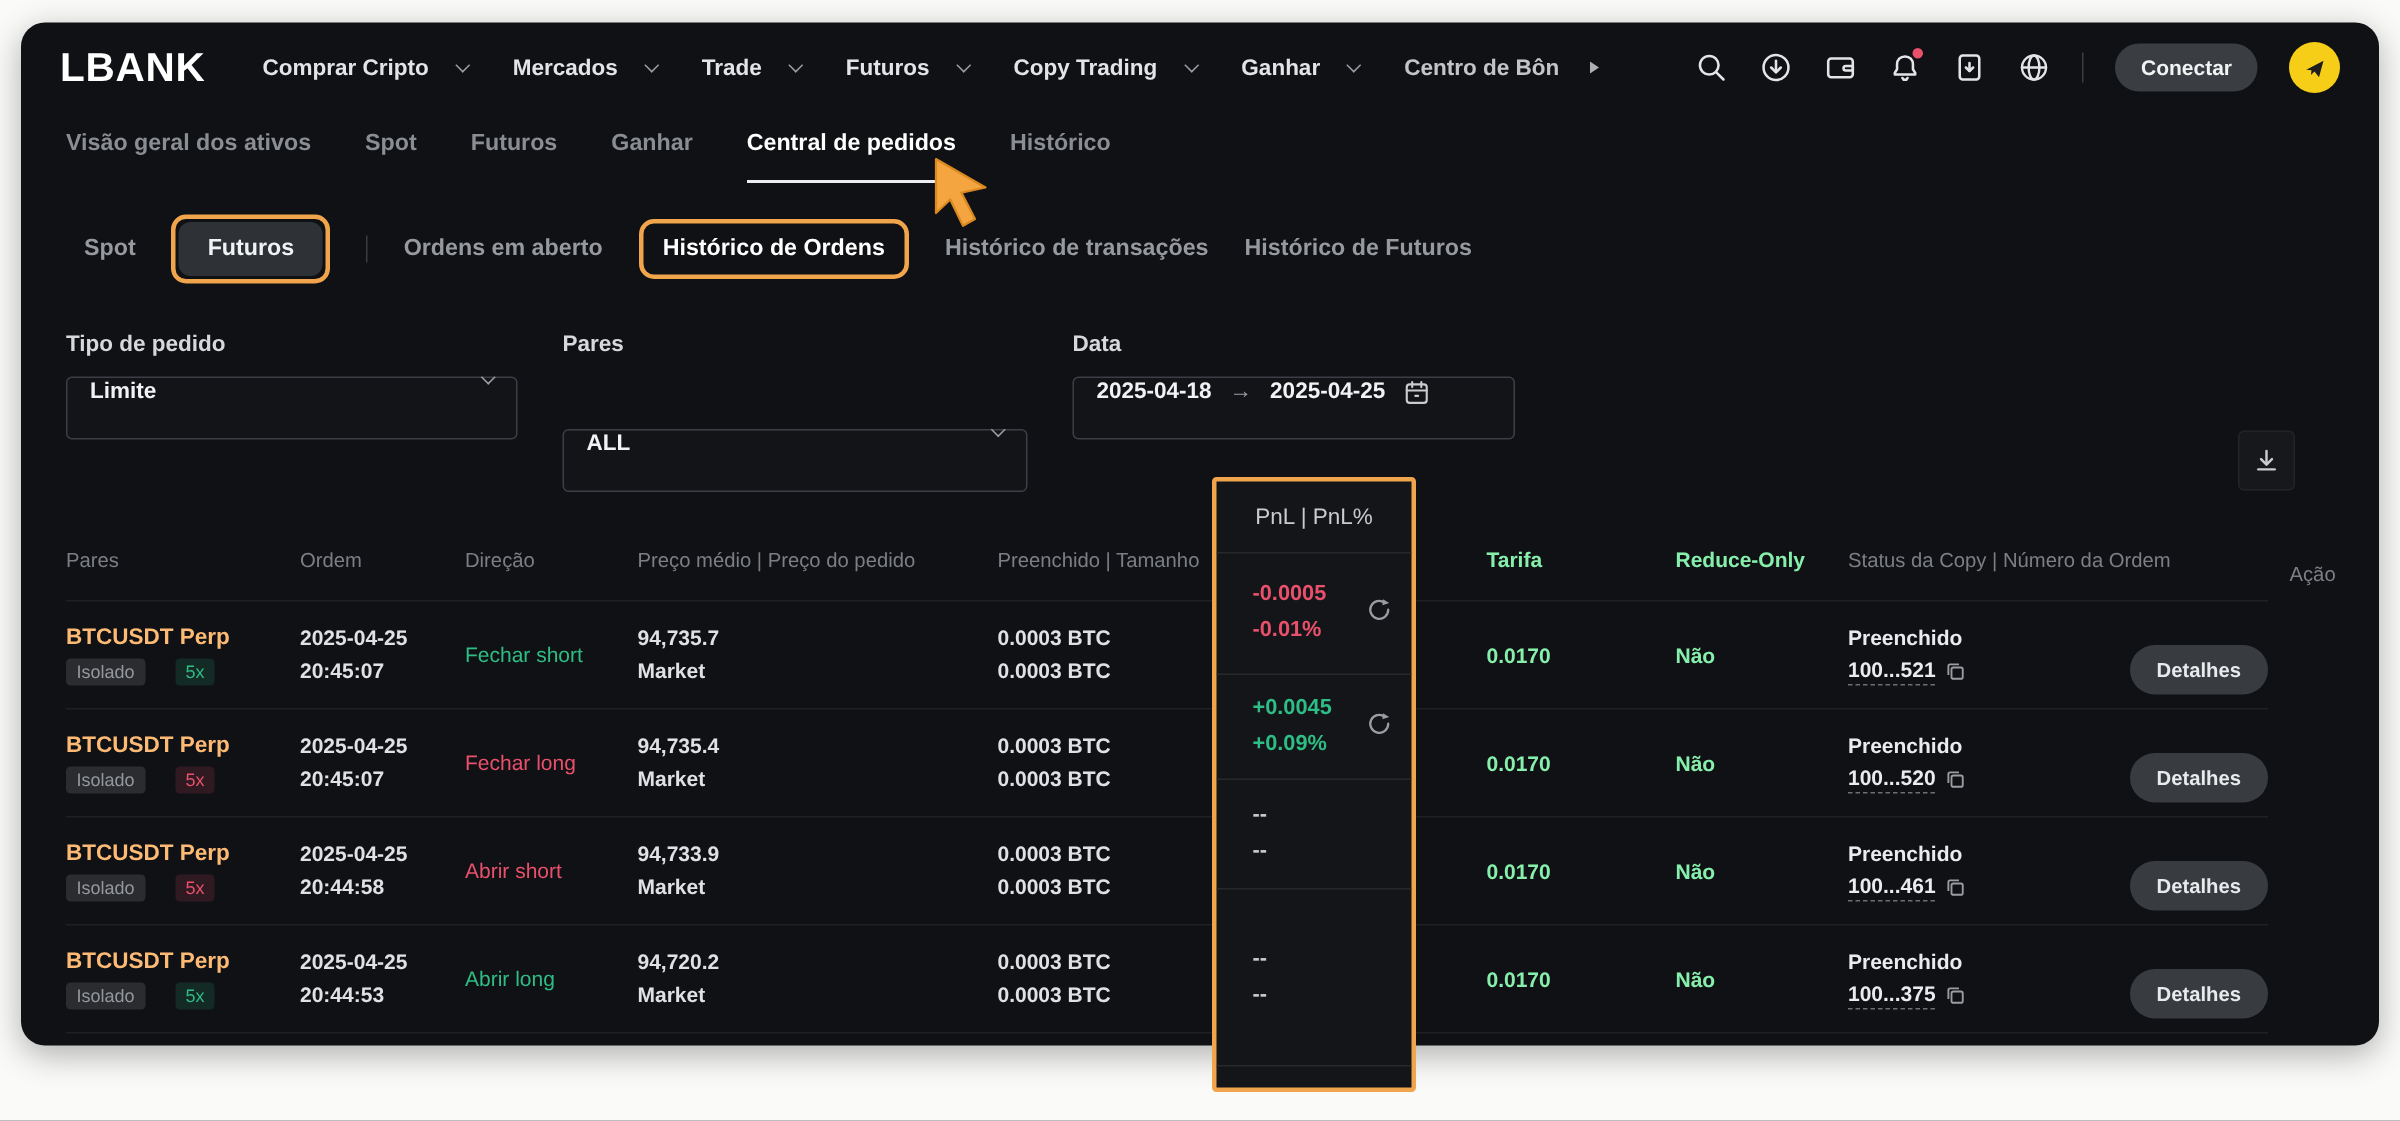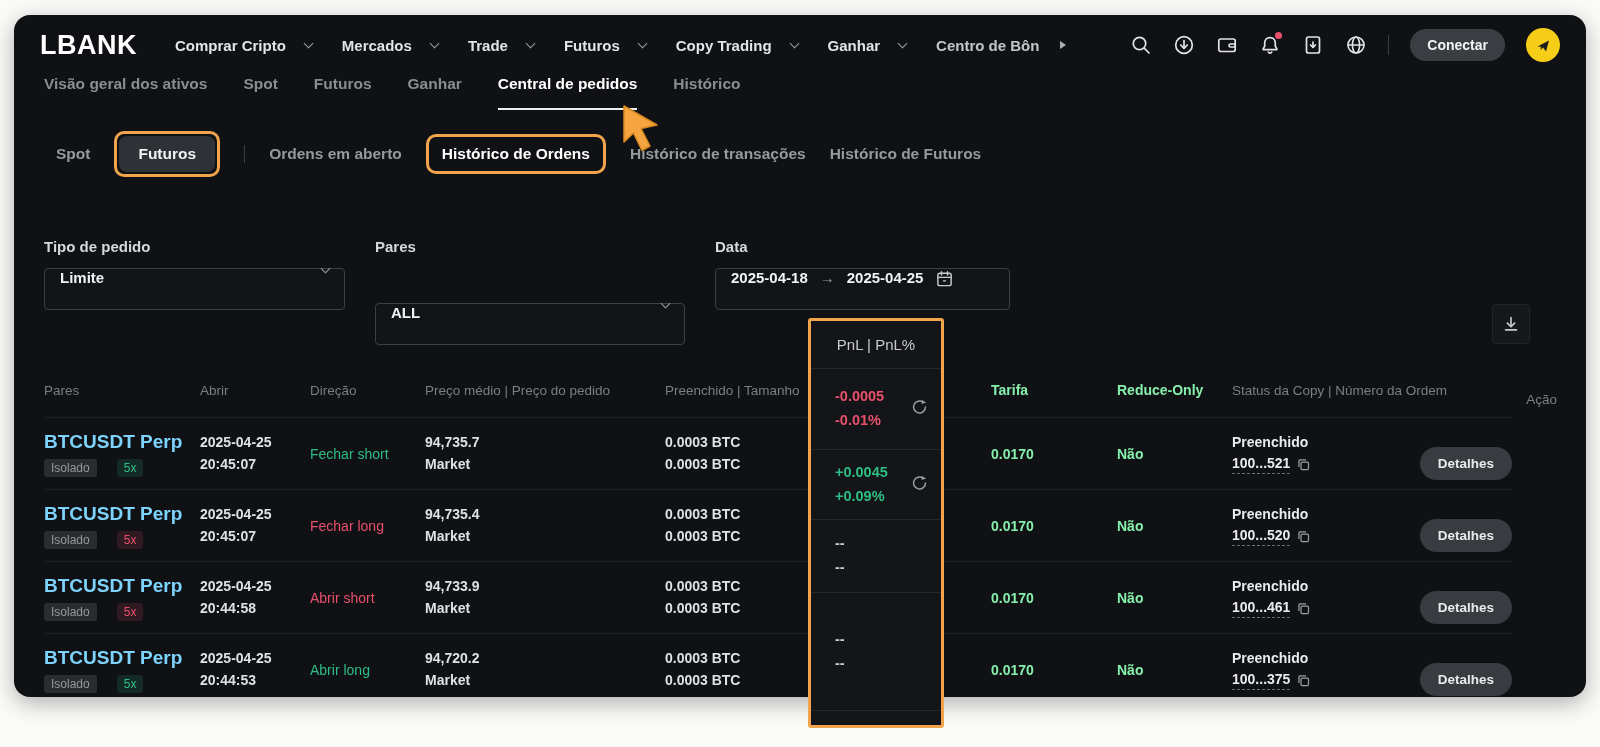--- a/index.html
+++ b/index.html
@@ -25,37 +25,37 @@
   .icon-btn svg { display:block; }
   .red-dot { position:absolute; right:-1px; top:-2px; width:7px; height:7px; border-radius:50%;
     background:#E8506C; }
   .nav-div { width:1px; height:20px; background:#3A3D42; }
   .connect-btn { background:#3A3D42; color:#F2F3F5; border:none; border-radius:17px;
     padding:8px 17px; font-size:14px; font-weight:700; font-family:inherit; cursor:pointer; }
   .avatar { width:34px; height:34px; border-radius:50%; background:#F7CE17;
     display:flex; align-items:center; justify-content:center; cursor:pointer; }
 
   
-  .subnav { display:flex; align-items:flex-start; gap:36px; padding:0 30px; margin-top:0; height:44px; }
+  .subnav { display:flex; align-items:flex-start; gap:36px; padding:0 30px; margin-top:12px; height:44px; }
   .subnav-item { color:#8A8D92; font-size:15.5px; font-weight:600; padding-bottom:15px; cursor:pointer; white-space:nowrap; }
   .subnav-item.active { color:#FFFFFF; font-weight:700; border-bottom:2.5px solid #ECEEF0; }
 
   
   .tabs { display:flex; align-items:center; gap:24px; padding:0 42px; height:58px; margin-top:6px; }
   .tab { color:#96999E; font-size:15.5px; font-weight:600; cursor:pointer; white-space:nowrap; }
   .pill-tab { background:#2E3136; color:#F0F2F4; padding:9px 19px; border-radius:8px; font-weight:700; }
   .annot { border:3px solid #F0A44B; border-radius:10px; display:inline-flex; align-items:center; }
   .annot.pill-wrap { padding:2px; }
   .annot.text-wrap { padding:8px 13px; }
   .tab.bold-white { color:#FFFFFF; font-weight:700; }
   .vdiv { width:1px; height:18px; background:#3A3D42; }
 
   
   .filters { display:flex; gap:30px; padding:0 30px; margin-top:26px; position:relative; }
-  .flabel { color:#D6D8DB; font-size:15px; font-weight:600; margin-bottom:13px;margin-top:29px; }
+  .flabel { color:#D6D8DB; font-size:15px; font-weight:600; margin-bottom:13px; }
   .fbox { display:flex; height:42px; border:1px solid #3C3F45; border-radius:4px;
     background:#131418; padding:0 15px; cursor:pointer; }
   .fbox .fval { color:#F0F2F4; font-weight:700; font-size:15px; }
   .fbox .chev { margin-left:auto; }
   .w1 { width:301px; } .w2 { width:310px;margin-top:48px; } .w3 { width:295px; }
   .arrow-sep { color:#9A9DA2; font-size:15px; margin:0 12px; }
   .cal-icon { margin-left:12px; display:flex; }
   .export-btn { position:absolute; right:56px; bottom:1px; width:38px; height:40px;
     display:flex; align-items:center; justify-content:center; background:#17181B;
     border:1px solid #222428; border-radius:4px; cursor:pointer; }
@@ -69,21 +69,21 @@
   .c-pares { width:150px; padding-left:0; }
   .c-hora { width:110px; }
   .c-dir { width:115px; }
   .c-preco { width:240px; }
   .c-fill { width:150px; }
   .c-pnl { width:140px; }
   .c-fee { width:90px; }
   .c-reduce { width:115px; }
   .c-status { flex:1; }
   .c-action { width:110px; display:flex; justify-content:flex-end; text-align:right;margin-top:19px; }
-  .pair { color:#7dd3fc; font-size:19px; font-weight:700; }
+  .pair { color:#fdba74; font-size:15px; font-weight:700; }
   .badges { margin-top:6px; display:flex; gap:20px; }
   .badge { display:inline-block; font-size:12px; padding:2px 7px; border-radius:3px; }
   .badge.m { background:#2A2C30; color:#94979C; }
   .badge.lev.green { background:rgba(46,189,133,.15); color:#2EBD85; }
   .badge.lev.red { background:rgba(232,80,108,.15); color:#E8506C; }
   .two-line div { line-height:1.55; font-size:14px; color:#DFE1E4; font-weight:600; }
   .strong { color:#EFF1F3; font-weight:700; }
   .dir { font-size:14px; font-weight:500; }
   .dir.green { color:#2EBD85; } .dir.red { color:#E8506C; }
   .c-fee, .c-reduce { font-size:14px; font-weight:600; color:#86efac;margin-left:36px; }
@@ -259,21 +259,21 @@
           <line x1="11" y1="4" x2="11" y2="13.5"></line>
           <polyline points="7,10 11,14 15,10"></polyline>
           <line x1="5" y1="17.5" x2="17" y2="17.5"></line>
         </svg>
     </div>
   </div>
 
   <div class="table">
     <div class="thead">
       <div class="c c-pares">Pares</div>
-      <div class="c c-hora">Abrir</div>
+      <div class="c c-hora">Ordem</div>
       <div class="c c-dir">Direção</div>
       <div class="c c-preco">Preço médio | Preço do pedido</div>
       <div class="c c-fill">Preenchido | Tamanho</div>
       <div class="c c-pnl"></div>
       <div class="c c-fee">Tarifa</div>
       <div class="c c-reduce">Reduce-Only</div>
       <div class="c c-status">Status da Copy | Número da Ordem</div>
       <div class="c c-action">Ação</div>
     </div>
     <div>

